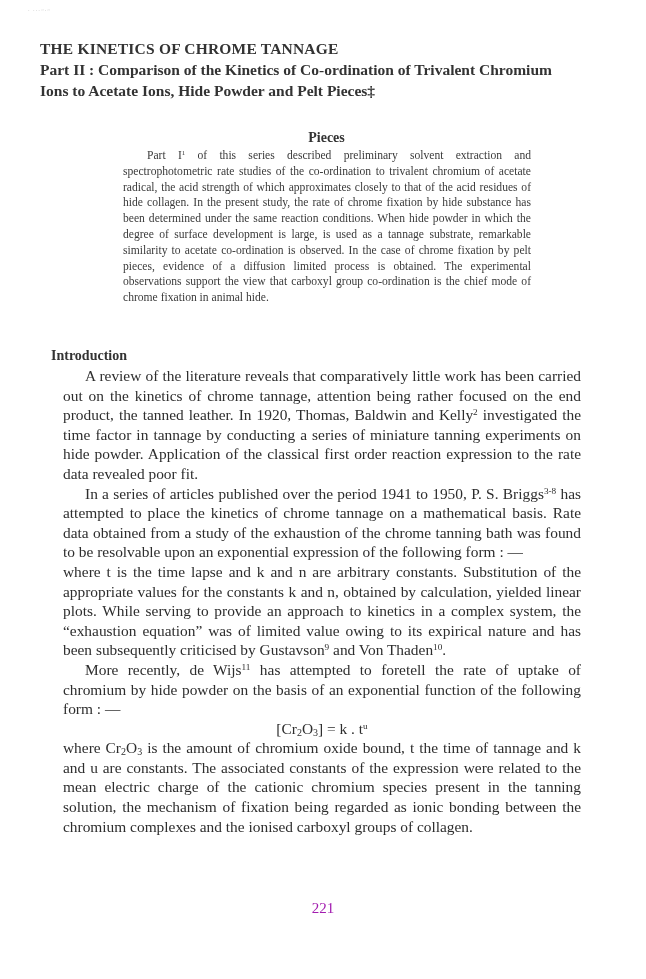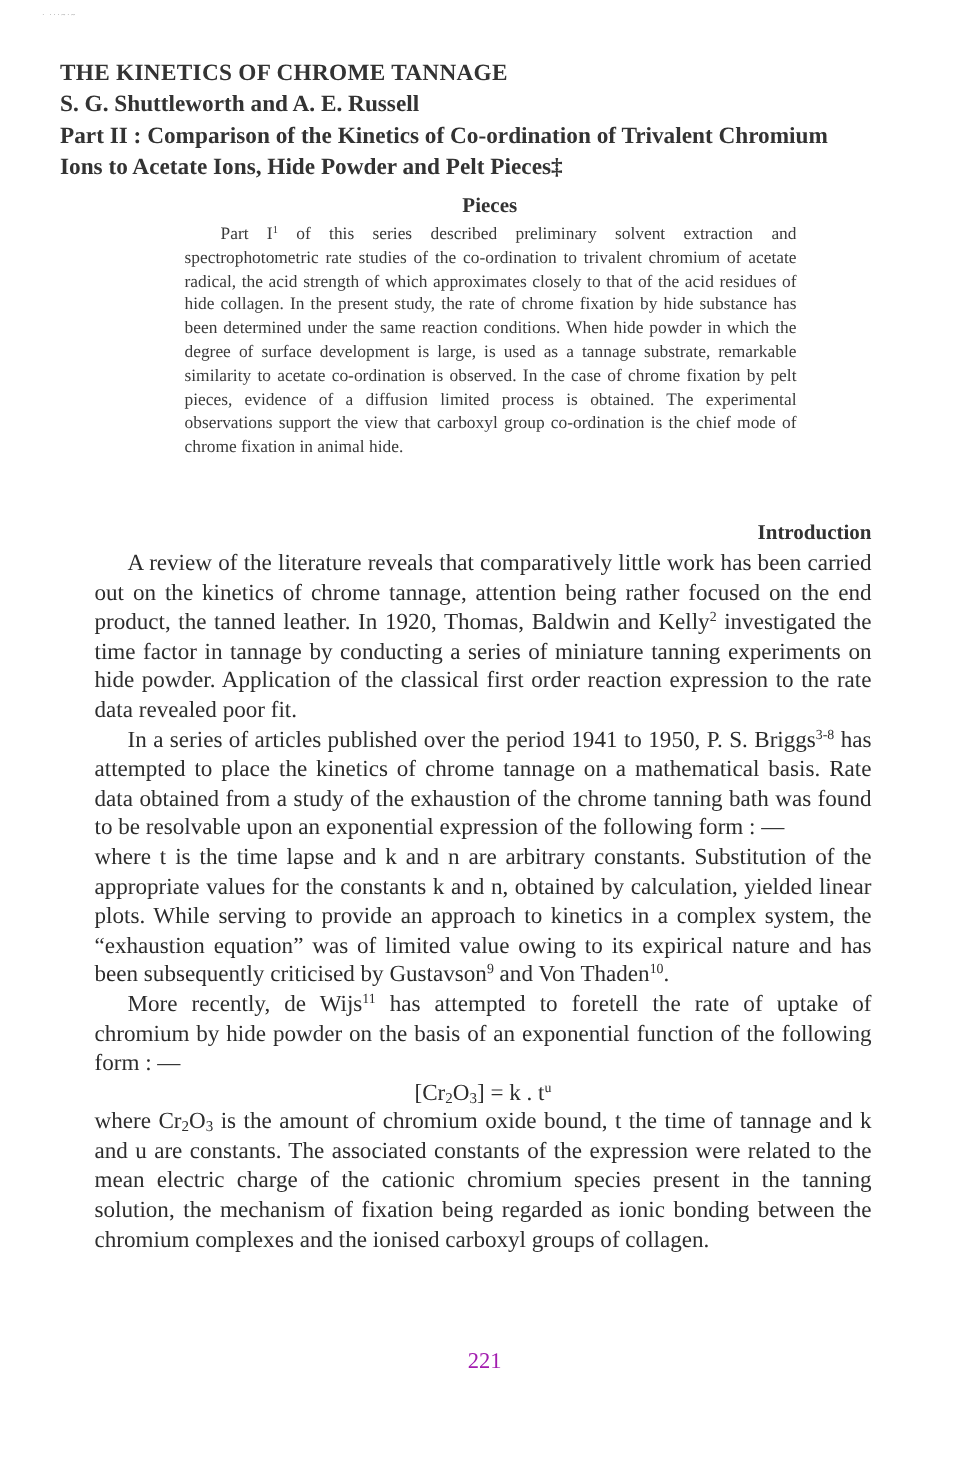--- a/index.html
+++ b/index.html
@@ -21,22 +21,22 @@
     .summary-heading {
       position: absolute; left: 123px; top: 129px; width: 407px;
       text-align: center; font-weight: bold; font-size: 14px; line-height: 18px; color: #333;
     }
     .summary {
       position: absolute; left: 123px; top: 148px; width: 408px;
       font-size: 11.6px; line-height: 15.8px; text-align: justify; color: #3a3a3a;
     }
     .summary p { margin: 0; text-indent: 24px; }
     .intro-heading {
-      position: absolute; left: 63px; top: 347px; width: 518px;
-      text-align: right; font-weight: bold; font-size: 14px; line-height: 18px; color: #333;
+      position: absolute; left: 51px; top: 347px; width: 518px;
+      text-align: left; font-weight: bold; font-size: 14px; line-height: 18px; color: #333;
     }
     .body {
       position: absolute; left: 63px; top: 366px; width: 518px;
       font-size: 15.4px; line-height: 19.6px; text-align: justify; color: #2d2d2d;
     }
     .body p { margin: 0; text-indent: 22px; }
     .body p.noindent { text-indent: 0; }
     .body .equation { text-align: center; text-indent: 0; margin: 0; }
     sup { font-size: 0.6em; line-height: 0; vertical-align: 0.55em; }
     sub { font-size: 0.65em; line-height: 0; vertical-align: -0.2em; }
@@ -45,21 +45,20 @@
       text-align: center; font-size: 15px; color: #a21caf;
     }
   </style>
 </head>
 <body>
 
 <div class="corner-mark">·  ···~·~</div>
 
 <div class="title-block">
   <div class="line title">THE KINETICS OF CHROME TANNAGE</div>
-  <div class="line">S. G. Shuttleworth and A. E. Russell</div>
   <div class="line">Part II : Comparison of the Kinetics of Co-ordination of Trivalent Chromium</div>
   <div class="line">Ions to Acetate Ions, Hide Powder and Pelt Pieces‡</div>
 </div>
 
 <div class="summary-heading">Pieces</div>
 <div class="summary">
   <p><span>Part I</span><sup>1</sup><span> of this series described preliminary solvent extraction and spectrophotometric rate studies of the co-ordination to trivalent chromium of acetate radical, the acid strength of which approximates closely to that of the acid residues of hide collagen. In the present study, the rate of chrome fixation by hide substance has been determined under the same reaction conditions. When hide powder in which the degree of surface development is large, is used as a tannage substrate, remarkable similarity to acetate co-ordination is observed. In the case of chrome fixation by pelt pieces, evidence of a diffusion limited process is obtained. The experimental observations support the view that carboxyl group co-ordination is the chief mode of chrome fixation in animal hide.</span></p>
 </div>
 
 <div class="intro-heading">Introduction</div>

